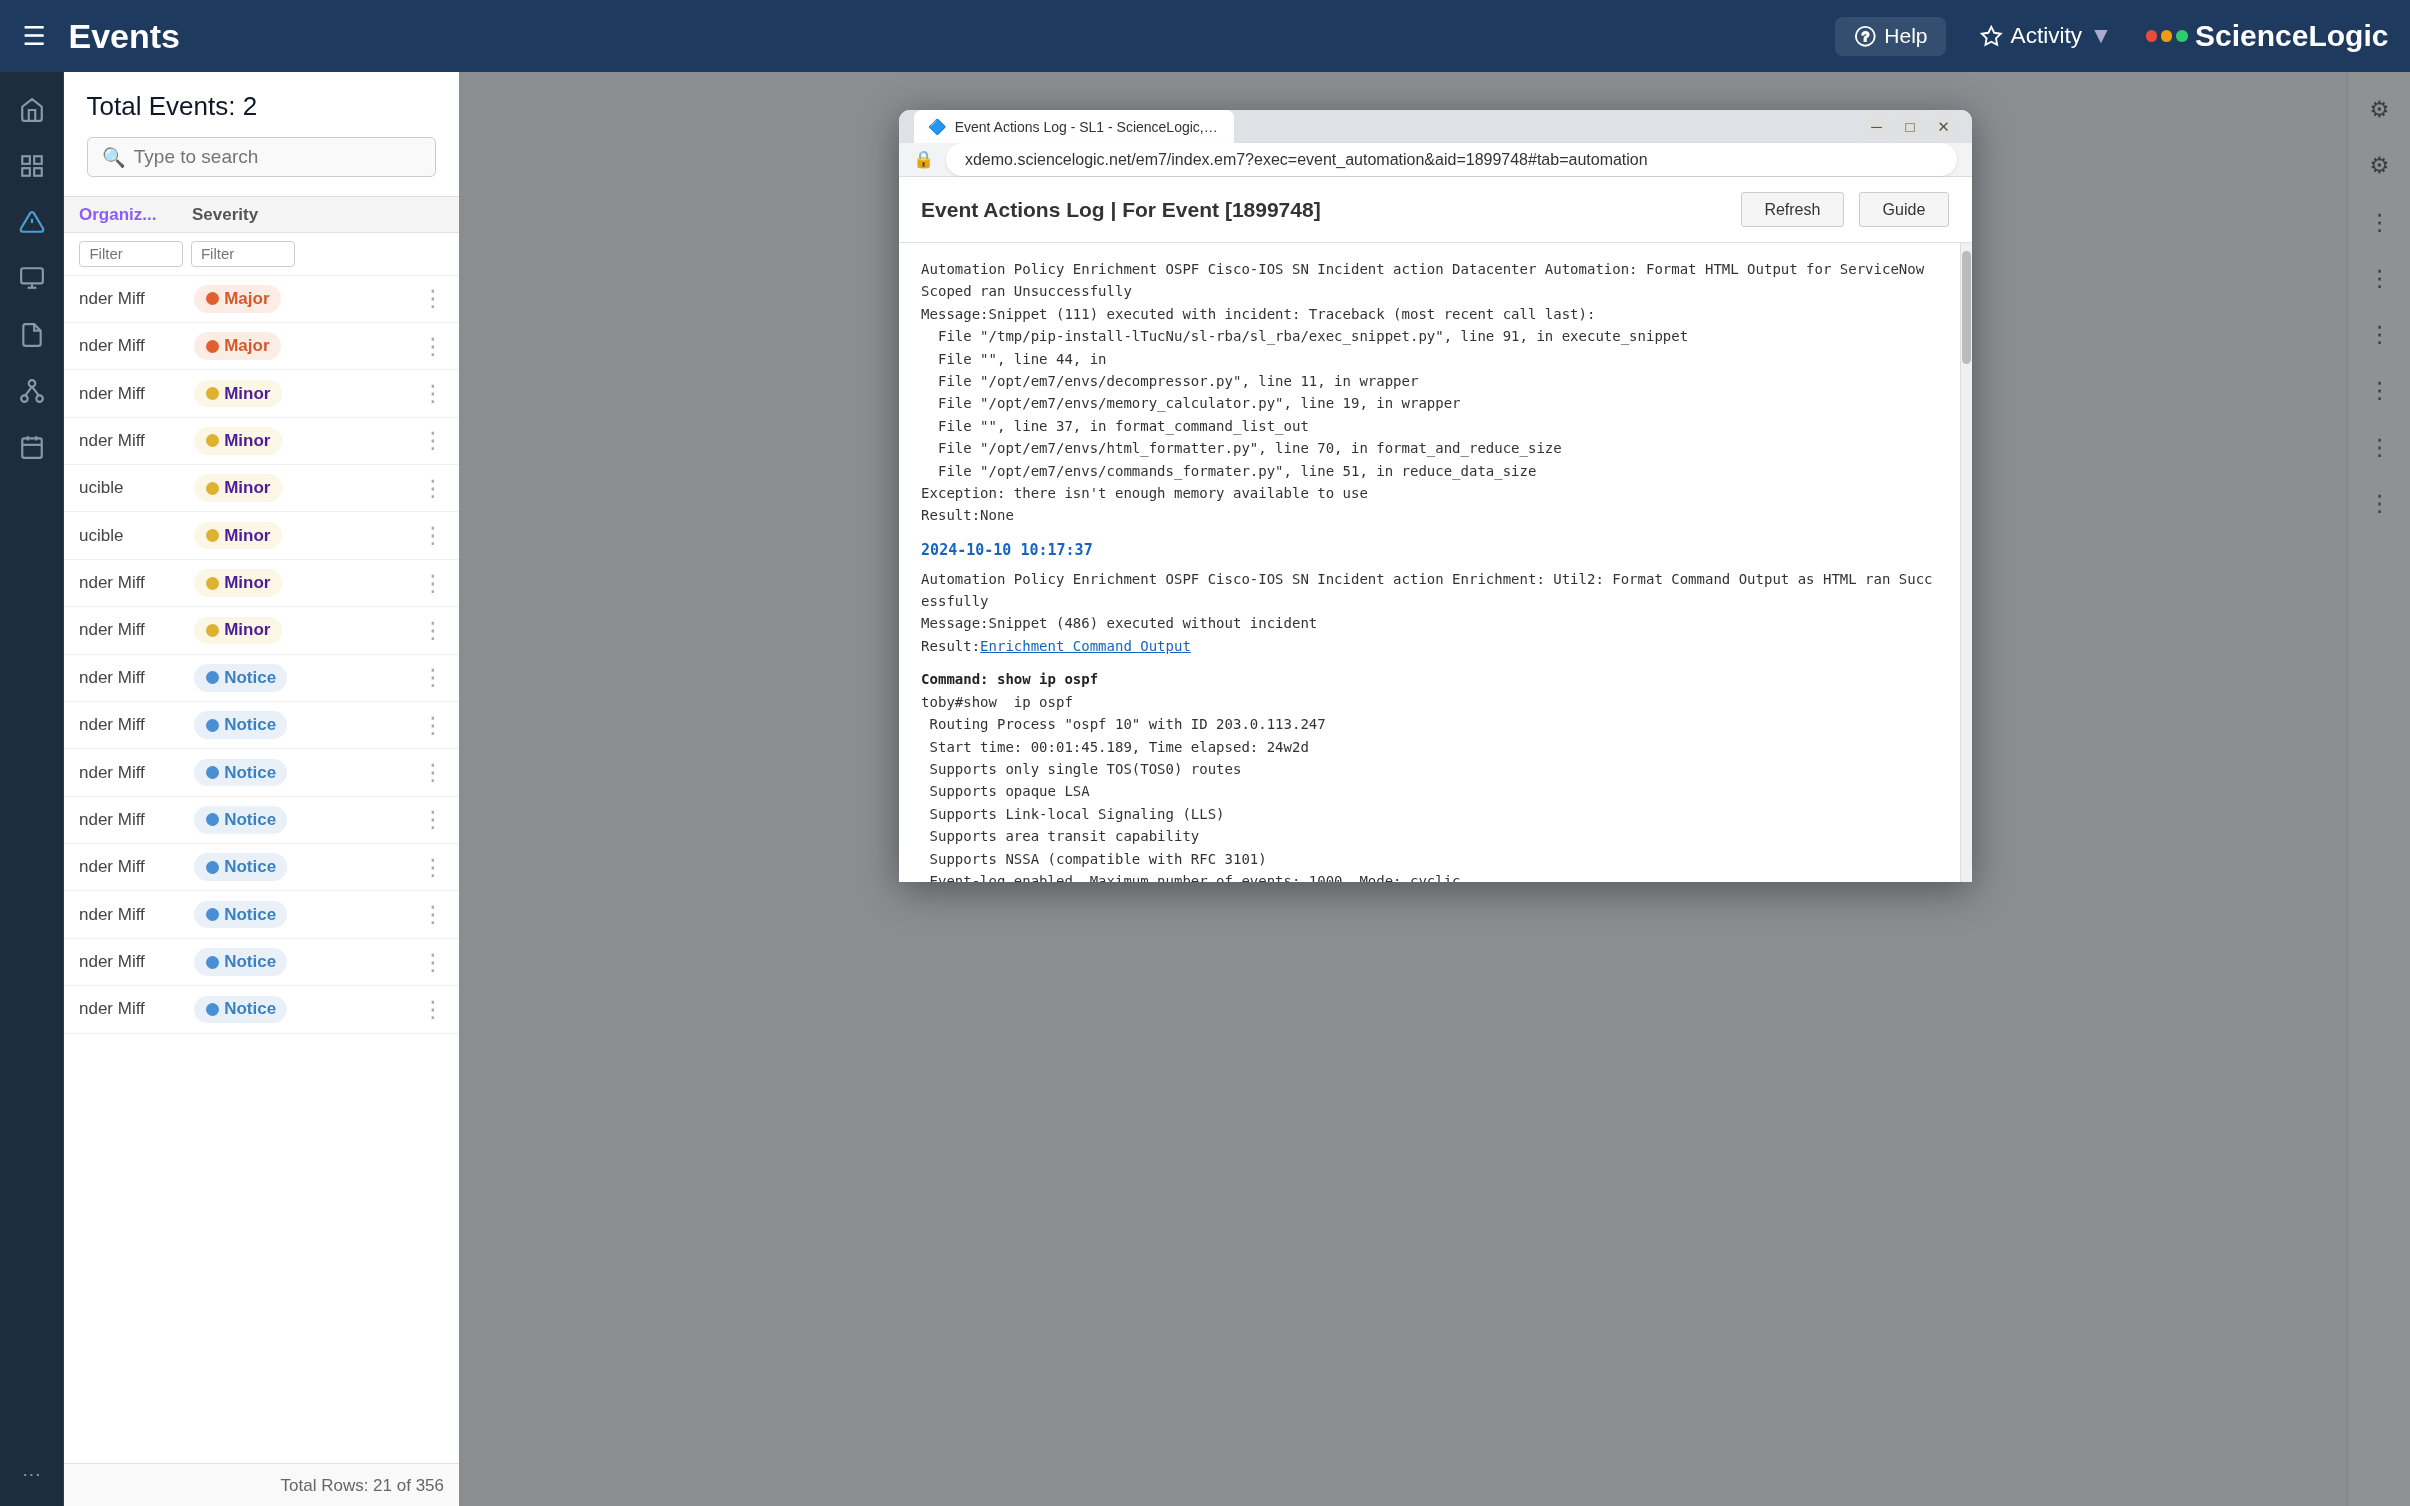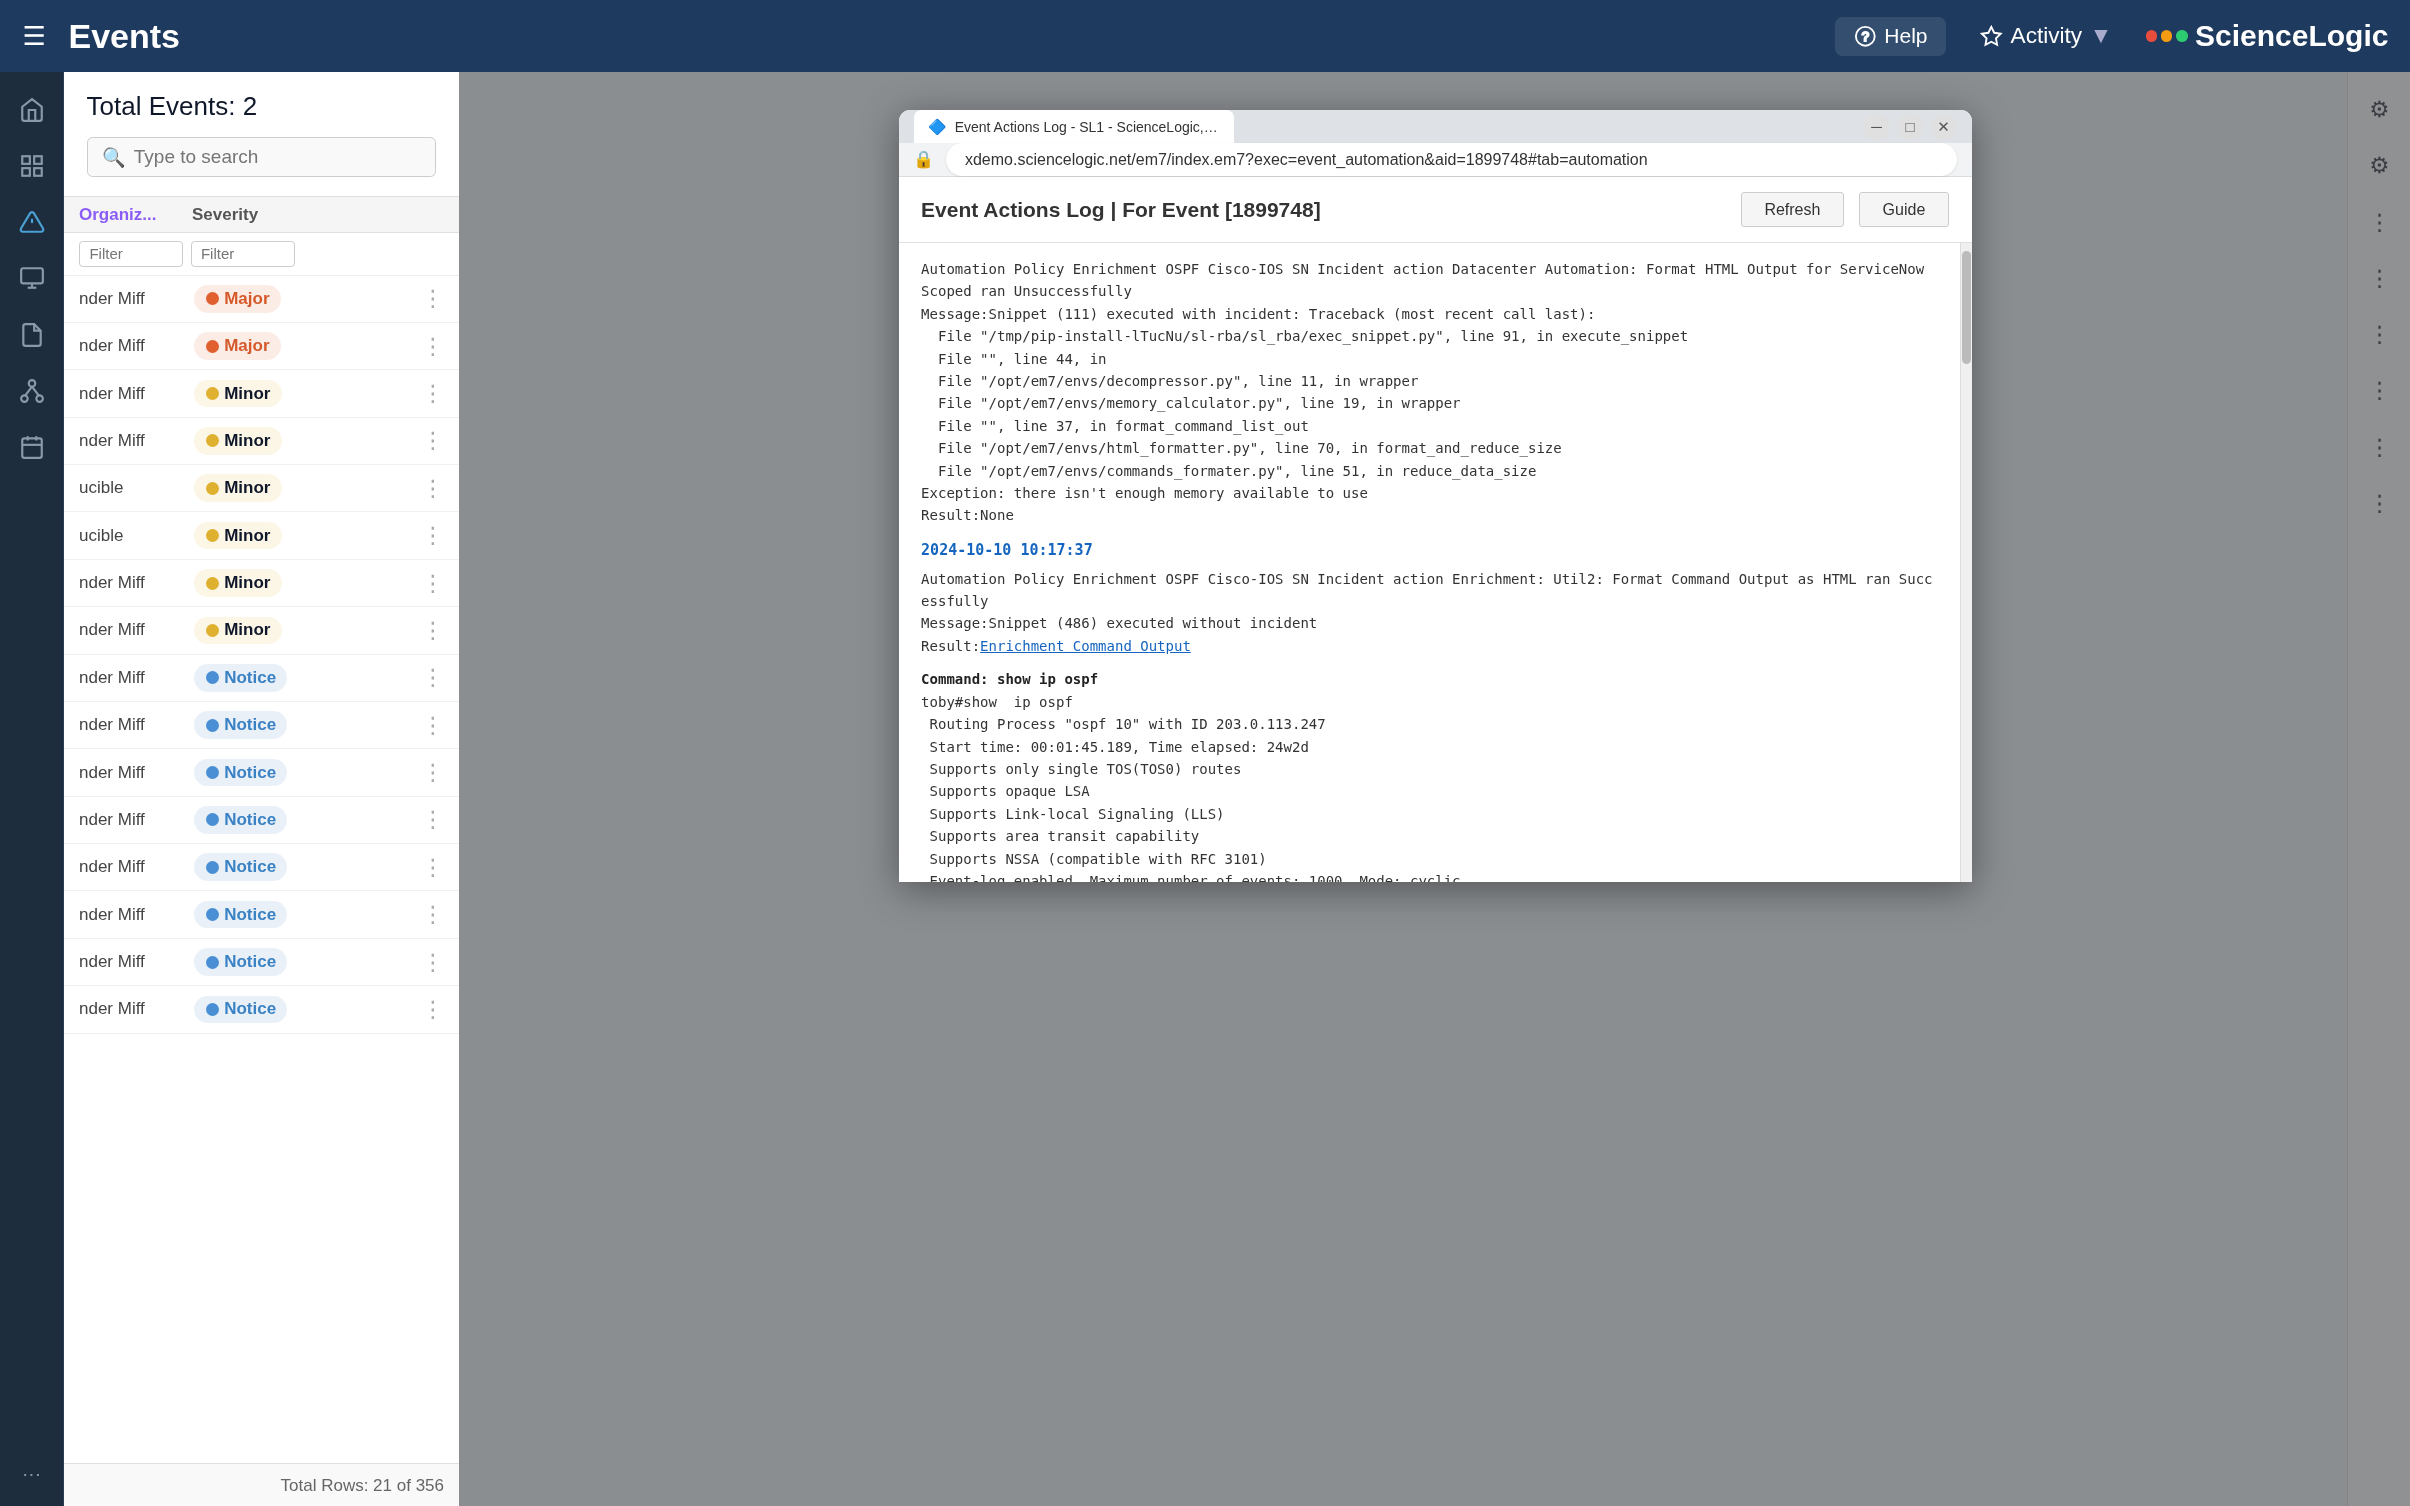--- a/index.html
+++ b/index.html
@@ -94,21 +94,21 @@
     }
     .event-org { font-size: 17px; color: #444; width: 104px; overflow: hidden; text-overflow: ellipsis; white-space: nowrap; }
     .severity-badge {
       display: flex; align-items: center; gap: 5.6px;
       font-size: 17px; font-weight: 600; border-radius: 19px;
       padding: 3.8px 11.3px; white-space: nowrap;
     }
     .severity-dot { width: 13px; height: 13px; border-radius: 50%; flex-shrink: 0; }
     .sev-major { background: rgba(230,100,50,0.12); color: #d45a2a; }
     .sev-major .severity-dot { background: #e06030; }
-    .sev-minor { background: rgba(230,180,50,0.12); color: #0f172a; text-align: center; }
+    .sev-minor { background: rgba(230,180,50,0.12); color: #4c1d95; text-align: center; }
     .sev-minor .severity-dot { background: #e0b030; }
     .sev-notice { background: rgba(70,130,200,0.12); color: #3a82c4; }
     .sev-notice .severity-dot { background: #4a8fd4; }
 
     .row-actions { margin-left: auto; }
     .dots-menu { color: #aaa; font-size: 22.6px; cursor: pointer; }
 
     .events-footer {
       padding: 11.3px 15px; border-top: 0.9px solid #e0e0e0;
       font-size: 17px; color: #666; text-align: right; background: #f9f9f9;

